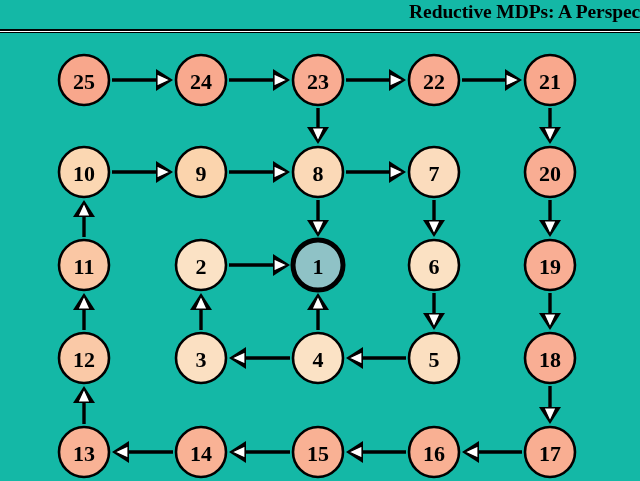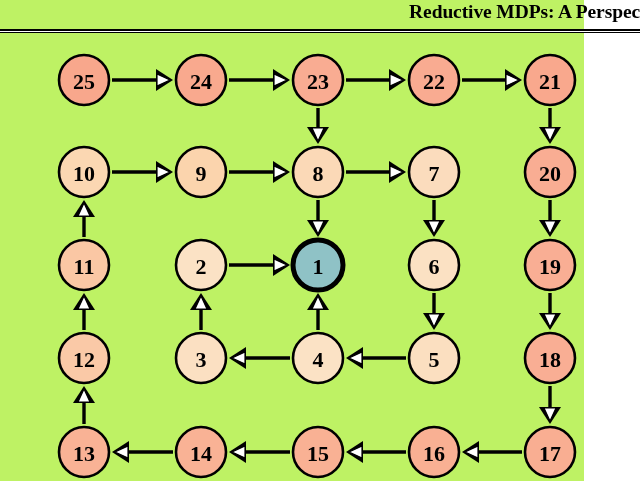--- a/index.html
+++ b/index.html
@@ -6,22 +6,22 @@
   html,body{margin:0;padding:0;}
   body{
     width:640px;height:481px;
     background:#ffffff;
     font-family:"Liberation Serif", serif;
     overflow:hidden;
     position:relative;
   }
   #page{
     position:relative;
-    width:584px;height:481px;
-    background:#bef264;
+    width:640px;height:481px;
+    background:#14b8a6;
   }
 
   
   .header{
     position:absolute;
     left:0;top:0;
     width:640px;
     height:34px;
     box-sizing:border-box;
   }

